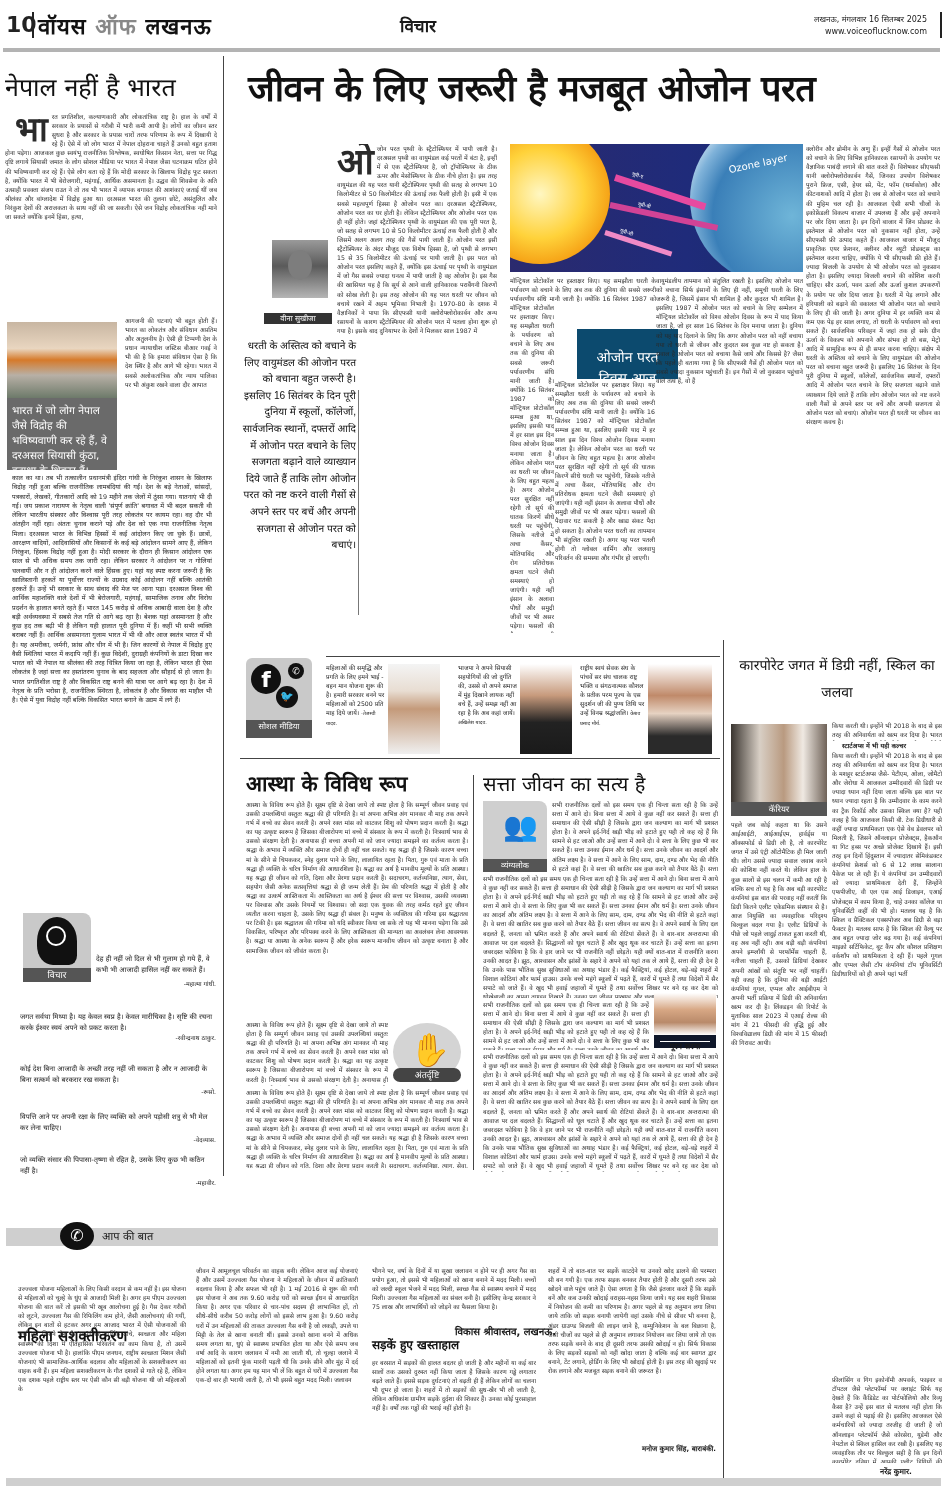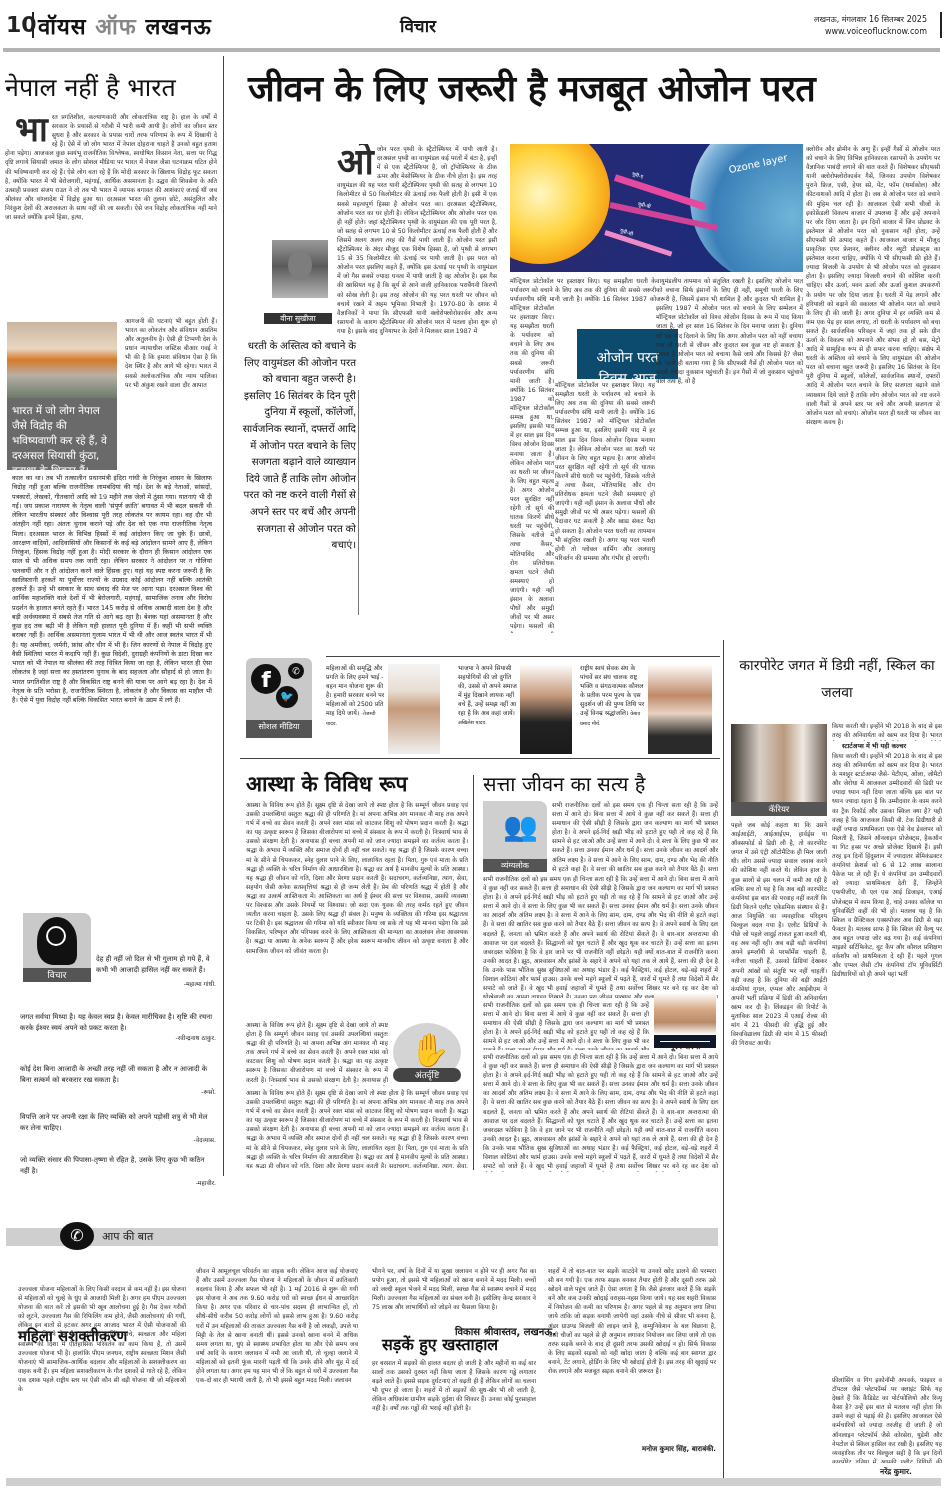--- a/index.html
+++ b/index.html
@@ -186,18 +186,18 @@
   <div style="position:absolute;left:0;top:0;width:34px;height:28px;color:#fff;font-size:16px;text-align:center;line-height:28px">✆</div>
 </div>
 <div class="abs" style="left:102px;top:1229px;font-family:'DejaVu Sans',sans-serif;font-size:11px;line-height:16px">आप की बात</div>
 
 <div class="abs h1" style="left:18px;top:1326px;font-size:15px;line-height:20px">महिला सशक्तीकरण</div>
 <div class="abs txt" style="left:18px;top:1284px;width:168px;height:170px">उज्ज्वला योजना महिलाओं के लिए किसी वरदान से कम नहीं है। इस योजना से महिलाओं को चूल्हे के धुंए से आजादी मिली है। अगर हम पीएम उज्ज्वला योजना की बात करें तो इसकी भी खूब आलोचना हुई है। गैस देकर गरीबों को लूटने, उज्ज्वला गैस की रिफिलिंग कम होने, जैसी आलोचनाएं की गयीं, लेकिन इन बातों से हटकर अगर हम आजाद भारत में ऐसी योजनाओं की चर्चा करें जिसने देश के सामाजिक-आर्थिक ढांचे, स्वच्छता और महिला स्वास्थ्य की दिशा में ऐतिहासिक परिवर्तन का काम किया है, तो उसमें उज्ज्वला योजना भी है। हालांकि पीएम जनधन, राष्ट्रीय स्वच्छता मिशन जैसी योजनाएं भी सामाजिक-आर्थिक बदलाव और महिलाओं के सशक्तीकरण का वाहक बनी हैं। हम महिला सशक्तीकरण के गीत दशकों से गाते रहे हैं, लेकिन एक दशक पहले राष्ट्रीय स्तर पर ऐसी कौन सी बड़ी योजना थी जो महिलाओं के</div>
 <div class="abs txt" style="left:196px;top:1266px;width:162px;height:188px">जीवन में आमूलचूल परिवर्तन का वाहक बनी। लेकिन आज कई योजनाएं हैं और उसमें उज्ज्वला गैस योजना ने महिलाओं के जीवन में क्रांतिकारी बदलाव किया है और सफल भी रही है। 1 मई 2016 से शुरू की गयी इस योजना ने अब तक 9.60 करोड़ घरों को स्वच्छ ईंधन से आच्छादित किया है। अगर एक परिवार से चार-पांच सदस्य ही लाभान्वित हों, तो सीधे-सीधे करीब 50 करोड़ लोगों को इससे लाभ हुआ है। 9.60 करोड़ घरों में उन महिलाओं की ताकत उज्ज्वला गैस बनी है जो लकड़ी, उपले या मिट्टी के तेल से खाना बनाती थीं। इससे उनको खाना बनने में अधिक समय लगता था, धुएं से स्वास्थ्य प्रभावित होता था और ऐसे समय जब वर्षा आदि के कारण जलावन में नमी आ जाती थी, तो चूल्हा जलाने में महिलाओं को इतनी फूंक मारनी पड़ती थी कि उनके सीने और मुंह में दर्द होने लगता था। अगर हम यह मान भी लें कि बहुत से घरों में उज्ज्वला गैस एक-दो बार ही भरायी जाती है, तो भी इससे बहुत मदद मिली। जलावन</div>
 <div class="abs txt" style="left:372px;top:1266px;width:164px;height:56px">भीगने पर, वर्षा के दिनों में या सूखा जलावन न होने पर ही अगर गैस का प्रयोग हुआ, तो इससे भी महिलाओं को खाना बनाने में मदद मिली। बच्चों को जल्दी स्कूल भेजने में मदद मिली, स्वच्छ गैस से स्वास्थ्य बचाने में मदद मिली। उज्ज्वला गैस महिलाओं का संबल बनी है। इसीलिए केन्द्र सरकार ने 75 लाख और लाभार्थियों को जोड़ने का फैसला किया है।</div>
 <div class="abs byline-right" style="left:392px;top:1324px;width:164px;font-size:10px;font-weight:bold">विकास श्रीवास्तव, लखनऊ.</div>
 
-<div class="abs h1" style="left:382px;top:1336px;font-size:16px;line-height:18px">सड़कें हुए खस्ताहाल</div>
+<div class="abs h1" style="left:372px;top:1336px;font-size:12px;line-height:18px">सड़कें हुए खस्ताहाल</div>
 <div class="abs txt" style="left:372px;top:1358px;width:164px;height:96px">हर बरसात में सड़कों की हालत बदतर हो जाती है और महीनों या कई बार सालों तक उसको दुरुस्त नहीं किया जाता है जिसके कारण गड्ढे लगातार बढ़ते जाते हैं। इससे सड़क दुर्घटनाएं तो बढ़ती ही हैं लेकिन लोगों का चलना भी दूभर हो जाता है। शहरों में तो सड़कों की सुध-खैर भी ली जाती है, लेकिन अधिकांश ग्रामीण सड़कें दुर्दशा की शिकार हैं। उनका कोई पुरसाहाल नहीं है। वर्षों तक गड्ढों की भराई नहीं होती है।</div>
 <div class="abs txt" style="left:548px;top:1266px;width:168px;height:176px">शहरों में तो बात-बात पर सड़कें काटदेने या उनको खोद डालने की परम्परा सी बन गयी है। एक तरफ सड़क बनकर तैयार होती है और दूसरी तरफ उसे खोदने वाले पहुंच जाते हैं। ऐसा लगता है कि जैसे इंतजार करते हैं कि सड़कें बनें और कब उनकी खोदाई वराहस-नहस किया जाये। यह सब शहरी विकास में नियोजन की कमी का परिणाम है। अगर पहले से यह अनुमान लगा लिया जाये ताकि जो सड़क बनायी जायेगी वहां उसके नीचे से सीवर भी बनना है, अंडर ग्राउण्ड बिजली की लाइन जाने है, कम्युनिकेशन के बल बिछाना है, जैसी चीजों का पहले से ही अनुमान लगाकर नियोजन कर लिया जाये तो एक तरफ सड़कें बनने के बाद ही दूसरी तरफ उसकी खोदाई न हो। सिर्फ विकास के लिए सड़कों सड़कों को नहीं खोदा जाता है बल्कि कई बार स्वागत द्वार बनाने, टेंट लगाने, होर्डिंग के लिए भी खोदाई होती है। इस तरह की खुदाई पर रोक लगाने और मजबूत सड़क बनाने की जरूरत है।</div>
 <div class="abs byline-right" style="left:548px;top:1444px;width:168px;font-size:7px;font-weight:bold">मनोज कुमार सिंह, बाराबंकी.</div>
 
 <div class="abs grayband" style="left:6px;top:1478px;width:935px;height:8px"></div>
 
 </body></html>

